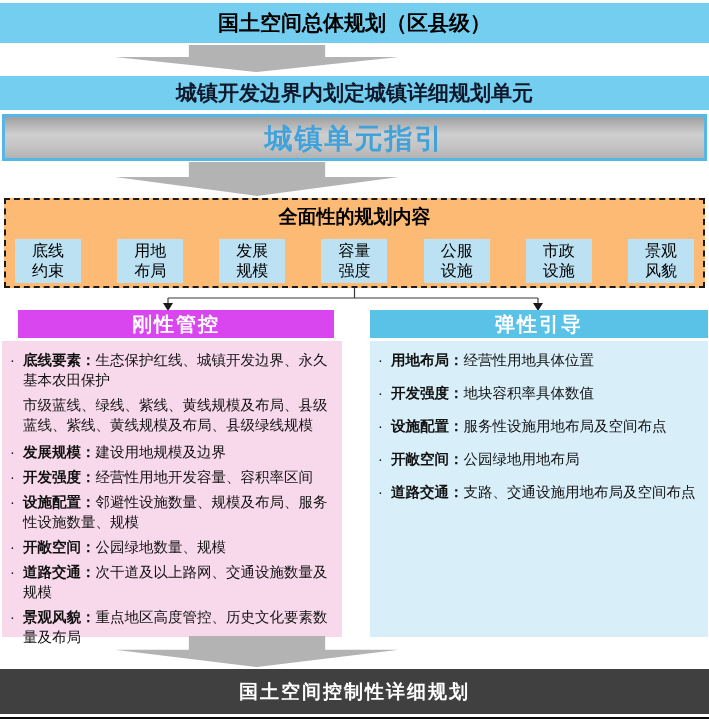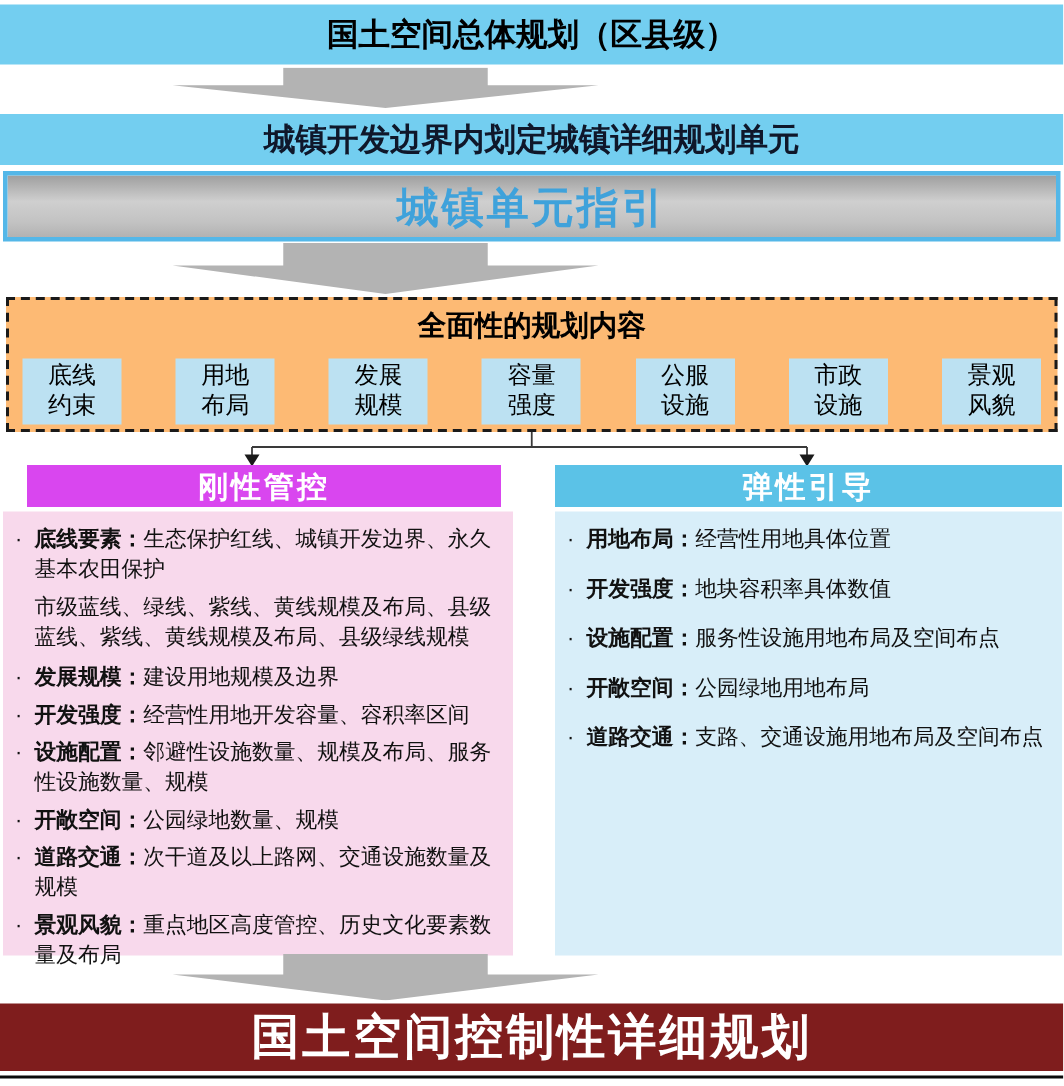--- a/index.html
+++ b/index.html
@@ -42,21 +42,21 @@
   .body-right{left:370px;width:338px;background:#D8EEF9;}
 
   .item{display:flex;margin-bottom:5px;}
   .body-right .item{margin-bottom:13px;}
   .blt{width:13px;flex:0 0 13px;text-align:left;}
   .item.no-bullet .blt{visibility:hidden;}
   .item .lbl{font-weight:bold;}
   .item.no-bullet{margin-top:2px;margin-bottom:7px;}
   .itext{flex:1;}
 
-  .bar-bottom{top:669px;height:45px;background:#7f1d1d;font-size:32px;font-weight:bold;color:#fff;letter-spacing:2px;}
+  .bar-bottom{top:669px;height:45px;background:#404040;font-size:19px;font-weight:bold;color:#fff;letter-spacing:2px;}
   .base-line{position:absolute;left:0;top:717px;width:709px;height:2px;background:#0a0a0a;}
 </style>
 </head>
 <body>
 
 <div id="page">
 
   <div class="bar bar-top">
     <span>国土空间总体规划（区县级）</span>
   </div>

